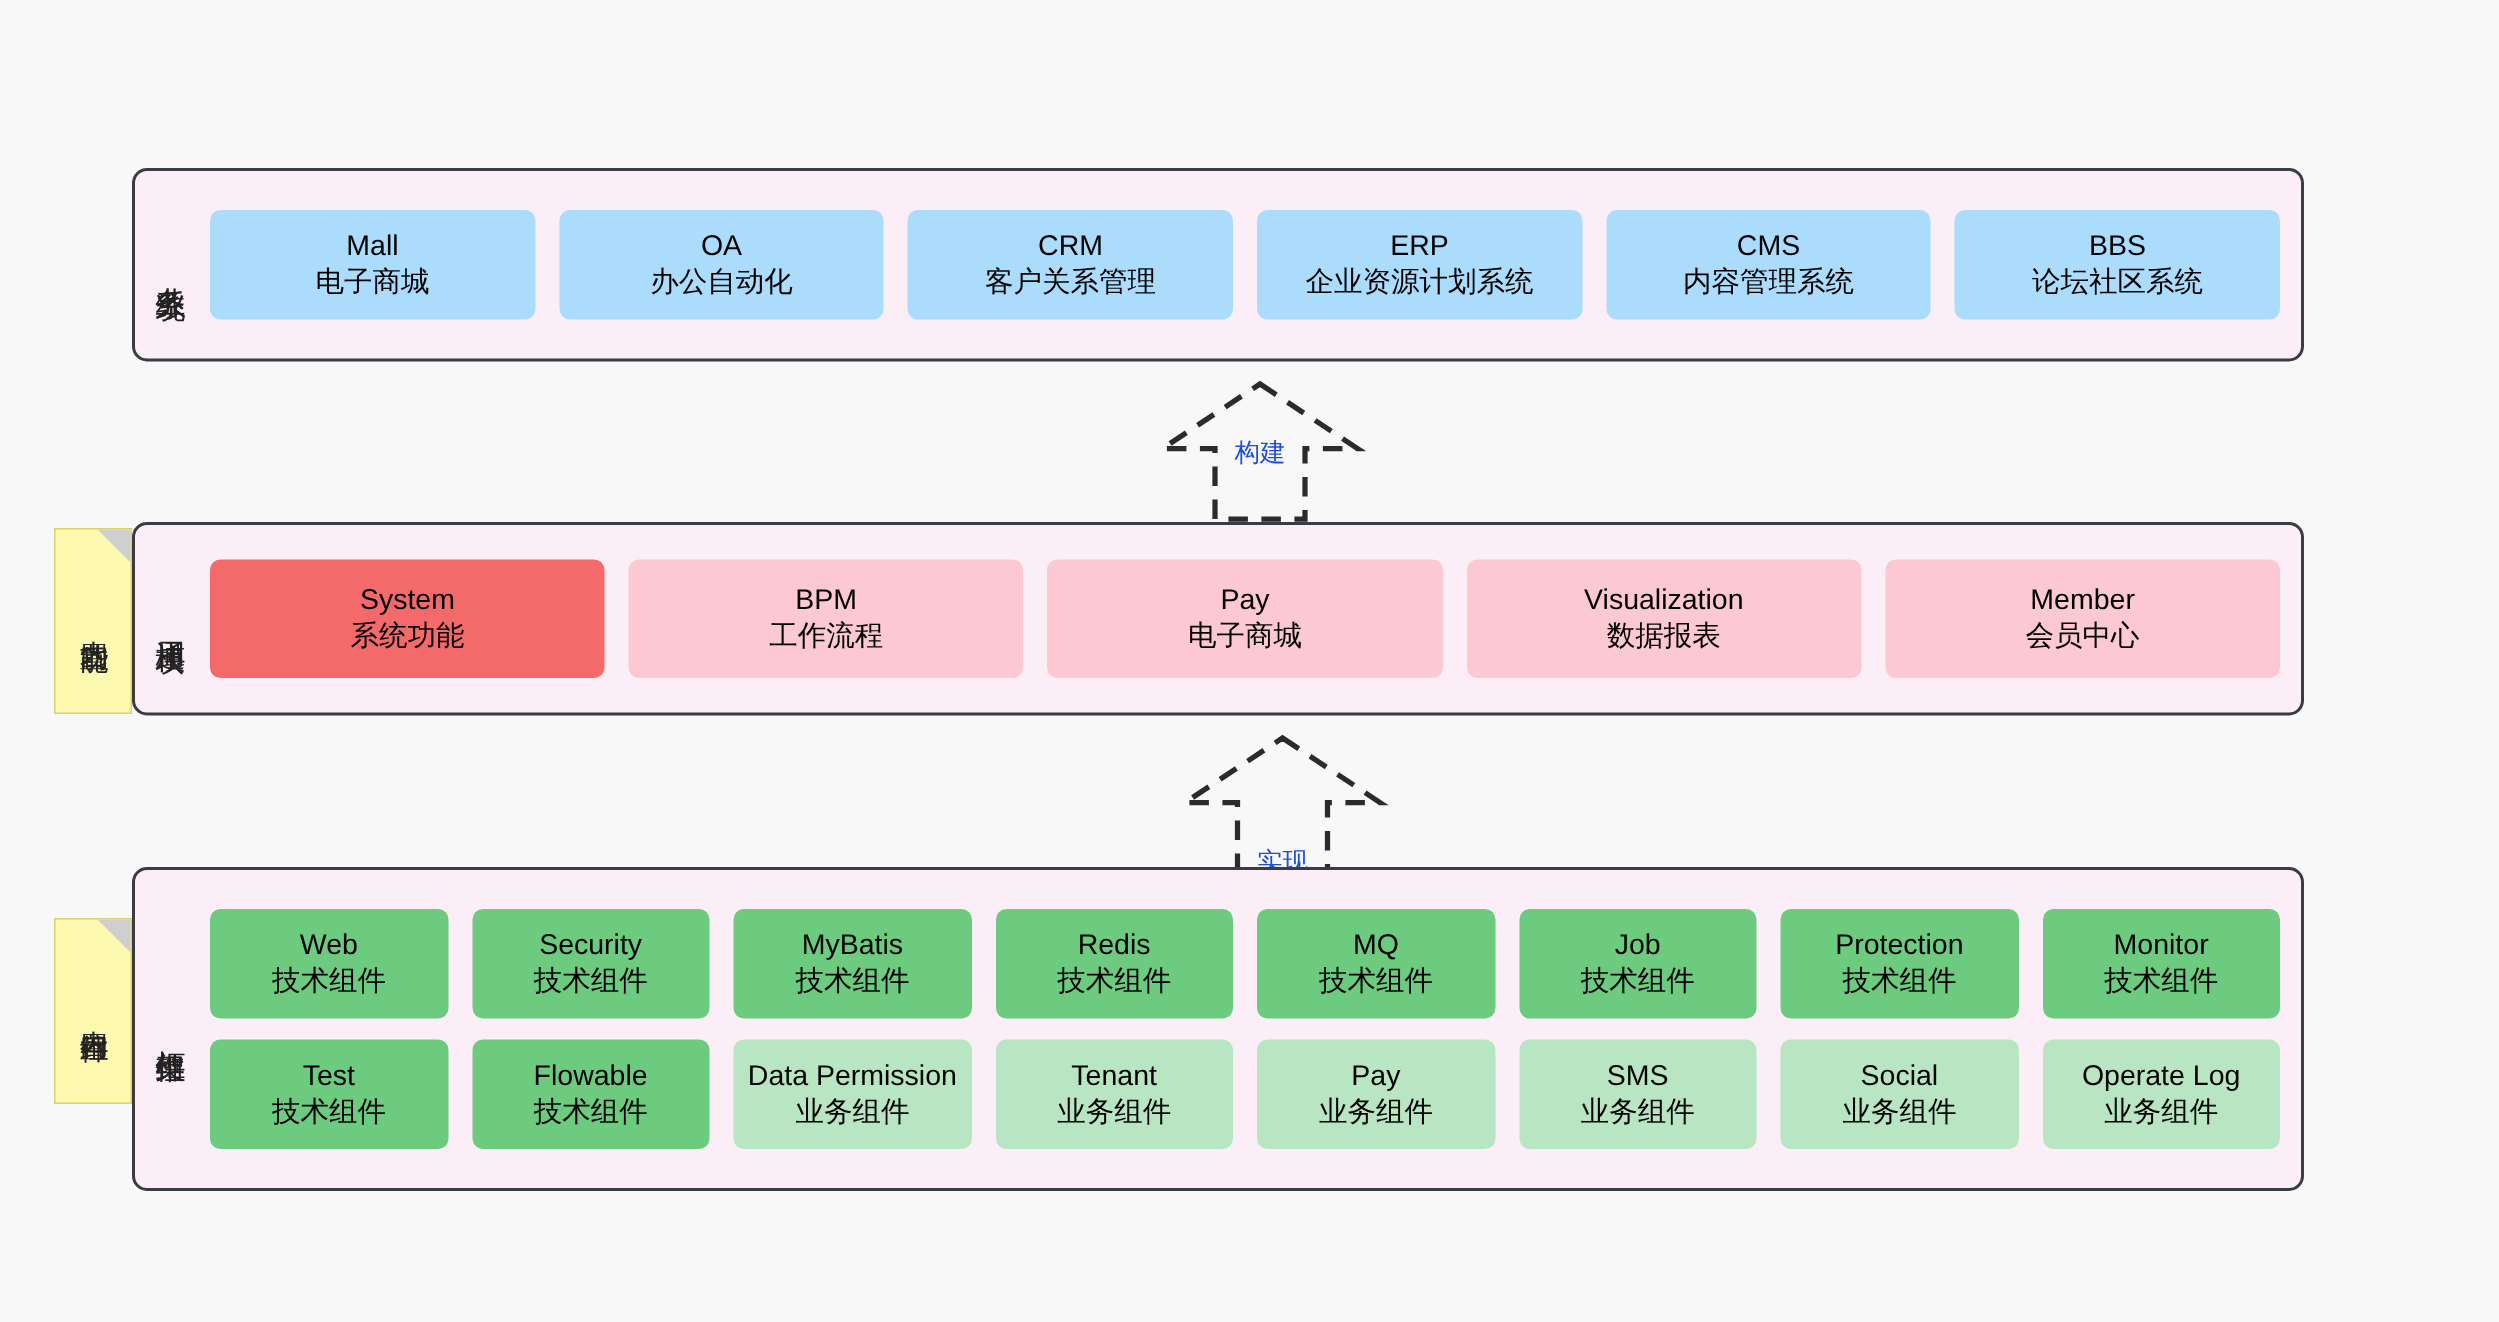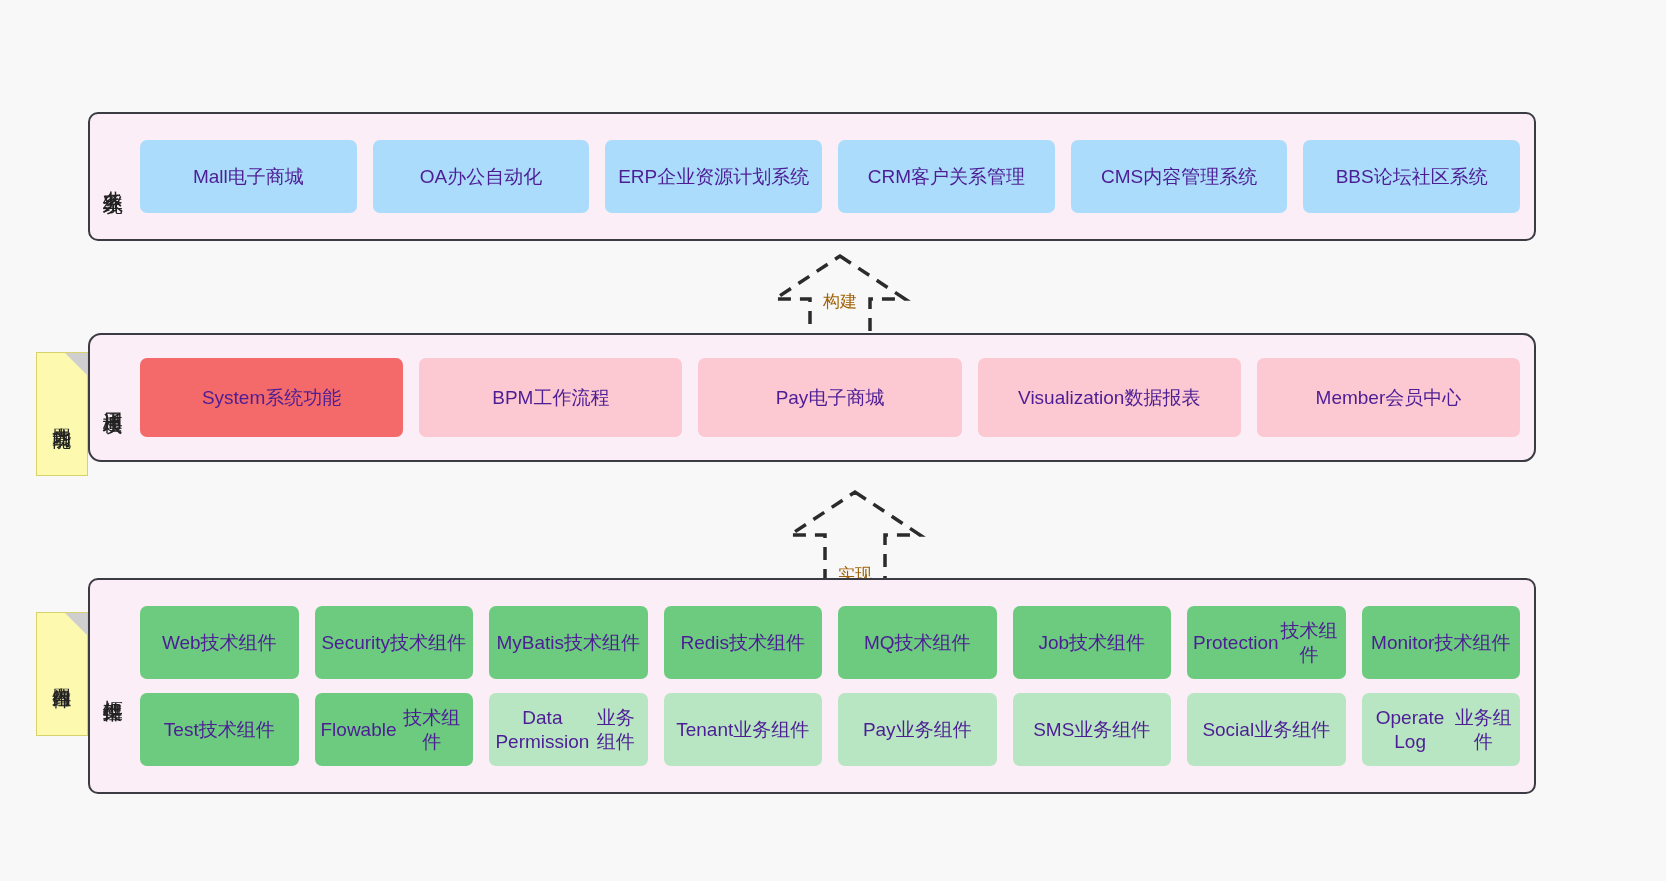--- a/index.html
+++ b/index.html
@@ -56,43 +56,43 @@
     padding: 0 14px 0 4px;
   }
   .row {
     display: flex;
     gap: 16px;
   }
   .card {
     flex: 1 1 0;
     border-radius: 7px;
     display: flex;
-    flex-direction: row;
+    flex-direction: column;
     align-items: center;
     justify-content: center;
     text-align: center;
     font-size: 19px;
     line-height: 1.24;
-    color: #4c1d95;
+    color: #000000;
     box-sizing: border-box;
     padding: 0 6px;
   }
   .card .en { display: block; }
   .card .cn { display: block; }
 
   
   .c-blue        { background: #abdcfc; }
   .c-red         { background: #f46a6a; }
   .c-pink        { background: #fcc8d2; }
   .c-green       { background: #6ccb7f; }
   .c-lightgreen  { background: #b8e6c2; }
 
   
   #layer-business  { left: 88px;  top: 112px; width: 1448px; height: 129px; }
-  #layer-common    { left: 88px;  top: 333px; width: 1448px; height: 129px; border-radius: 13px; }
+  #layer-common    { left: 88px;  top: 348px; width: 1448px; height: 129px; }
   #layer-framework { left: 88px;  top: 578px; width: 1448px; height: 216px; }
 
   #layer-business  .card { height: 73px; }
   #layer-common    .card { height: 79px; }
   #layer-framework .card { height: 73px; }
 
   
   .note {
     position: absolute;
     width: 52px;
@@ -122,21 +122,21 @@
   #note-framework { left: 36px; top: 612px; height: 124px; }
 
   
   .connector { position: absolute; }
   .connector svg { display: block; overflow: visible; }
   .connector .conn-label {
     position: absolute;
     left: 50%;
     transform: translateX(-50%);
     font-size: 17px;
-    color: #a16207;
+    color: #1d4ed8;
     background: #f8f8f8;
     padding: 0 3px;
     white-space: nowrap;
     font-family: Liberation Mono, monospace;
   }
   #conn-build { left: 755px; top: 252px; width: 170px; height: 96px; }
   #conn-build .conn-label { top: 38px; }
   #conn-impl  { left: 770px; top: 488px; width: 170px; height: 96px; }
   #conn-impl  .conn-label { top: 38px; margin-top: 37px; }
 </style>
@@ -151,26 +151,26 @@
       <div class="row">
         <div class="card c-blue">
           <span class="en">Mall</span>
           <span class="cn">电子商城</span>
         </div>
         <div class="card c-blue">
           <span class="en">OA</span>
           <span class="cn">办公自动化</span>
         </div>
         <div class="card c-blue">
+          <span class="en">CRM</span>
+          <span class="cn">客户关系管理</span>
+        </div>
+        <div class="card c-blue">
           <span class="en">ERP</span>
           <span class="cn">企业资源计划系统</span>
-        </div>
-        <div class="card c-blue">
-          <span class="en">CRM</span>
-          <span class="cn">客户关系管理</span>
         </div>
         <div class="card c-blue">
           <span class="en">CMS</span>
           <span class="cn">内容管理系统</span>
         </div>
         <div class="card c-blue">
           <span class="en">BBS</span>
           <span class="cn">论坛社区系统</span>
         </div>
       </div>

